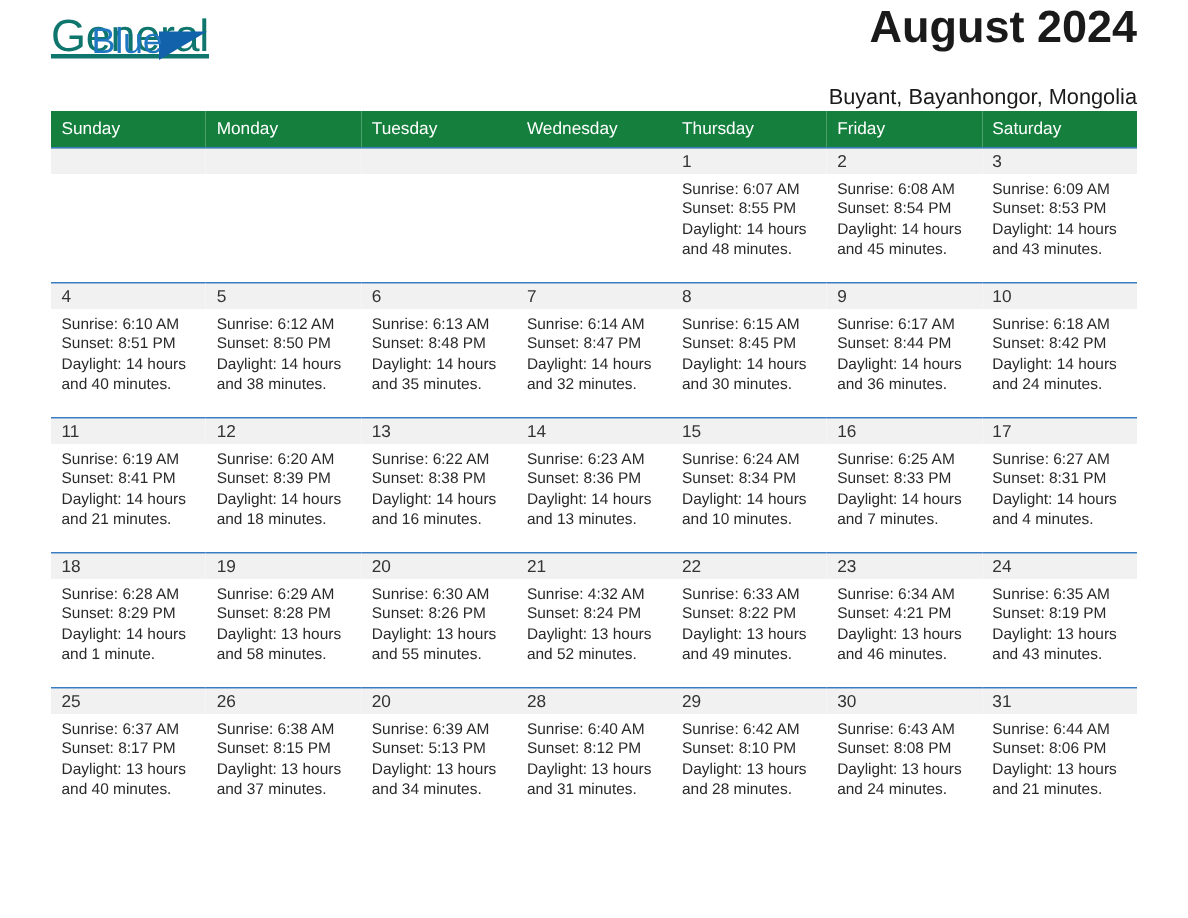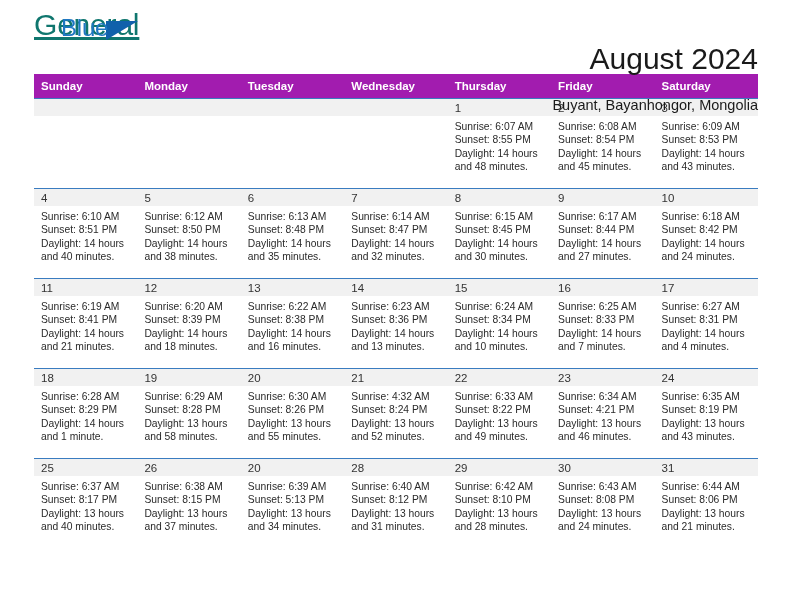--- a/index.html
+++ b/index.html
@@ -63,46 +63,45 @@
     border-bottom: 19px solid transparent;
   }
   .title-wrap {
     position: absolute;
     right: 0;
     top: 0;
     text-align: right;
   }
   .cal-title {
     font-size: 30px;
-    font-weight: 400;
+    font-weight: 700;
     color: #1a1a1a;
     line-height: 38px;
     white-space: nowrap;
-    margin-top: 40px;
   }
   .cal-sub {
     font-size: 14.5px;
     font-weight: 400;
     color: #1a1a1a;
     line-height: 22px;
     margin-top: 16px;
     white-space: nowrap;
   }
 
   
   .calendar {
     width: 724px;
     border-collapse: collapse;
     table-layout: fixed;
   }
   .calendar th {
-    background: #a21caf;
+    background: #15803d;
     color: #ffffff;
     font-size: 11.5px;
-    font-weight: 700;
+    font-weight: 400;
     text-align: left;
     padding: 6px 0 6px 7px;
     height: 21px;
     box-sizing: border-box;
   }
   .calendar td {
     vertical-align: top;
     padding: 0;
     border-top: 1px solid #3a7cc0;
     height: 90px;
@@ -249,21 +248,21 @@
               <div>Daylight: 14 hours</div>
               <div>and 30 minutes.</div>
             </div>
           </td>
           <td>
             <div class="daynum-band">9</div>
             <div class="detail">
               <div>Sunrise: 6:17 AM</div>
               <div>Sunset: 8:44 PM</div>
               <div>Daylight: 14 hours</div>
-              <div>and 27 minutes.</div>
+              <div>and 36 minutes.</div>
             </div>
           </td>
           <td>
             <div class="daynum-band">10</div>
             <div class="detail">
               <div>Sunrise: 6:18 AM</div>
               <div>Sunset: 8:42 PM</div>
               <div>Daylight: 14 hours</div>
               <div>and 24 minutes.</div>
             </div>

